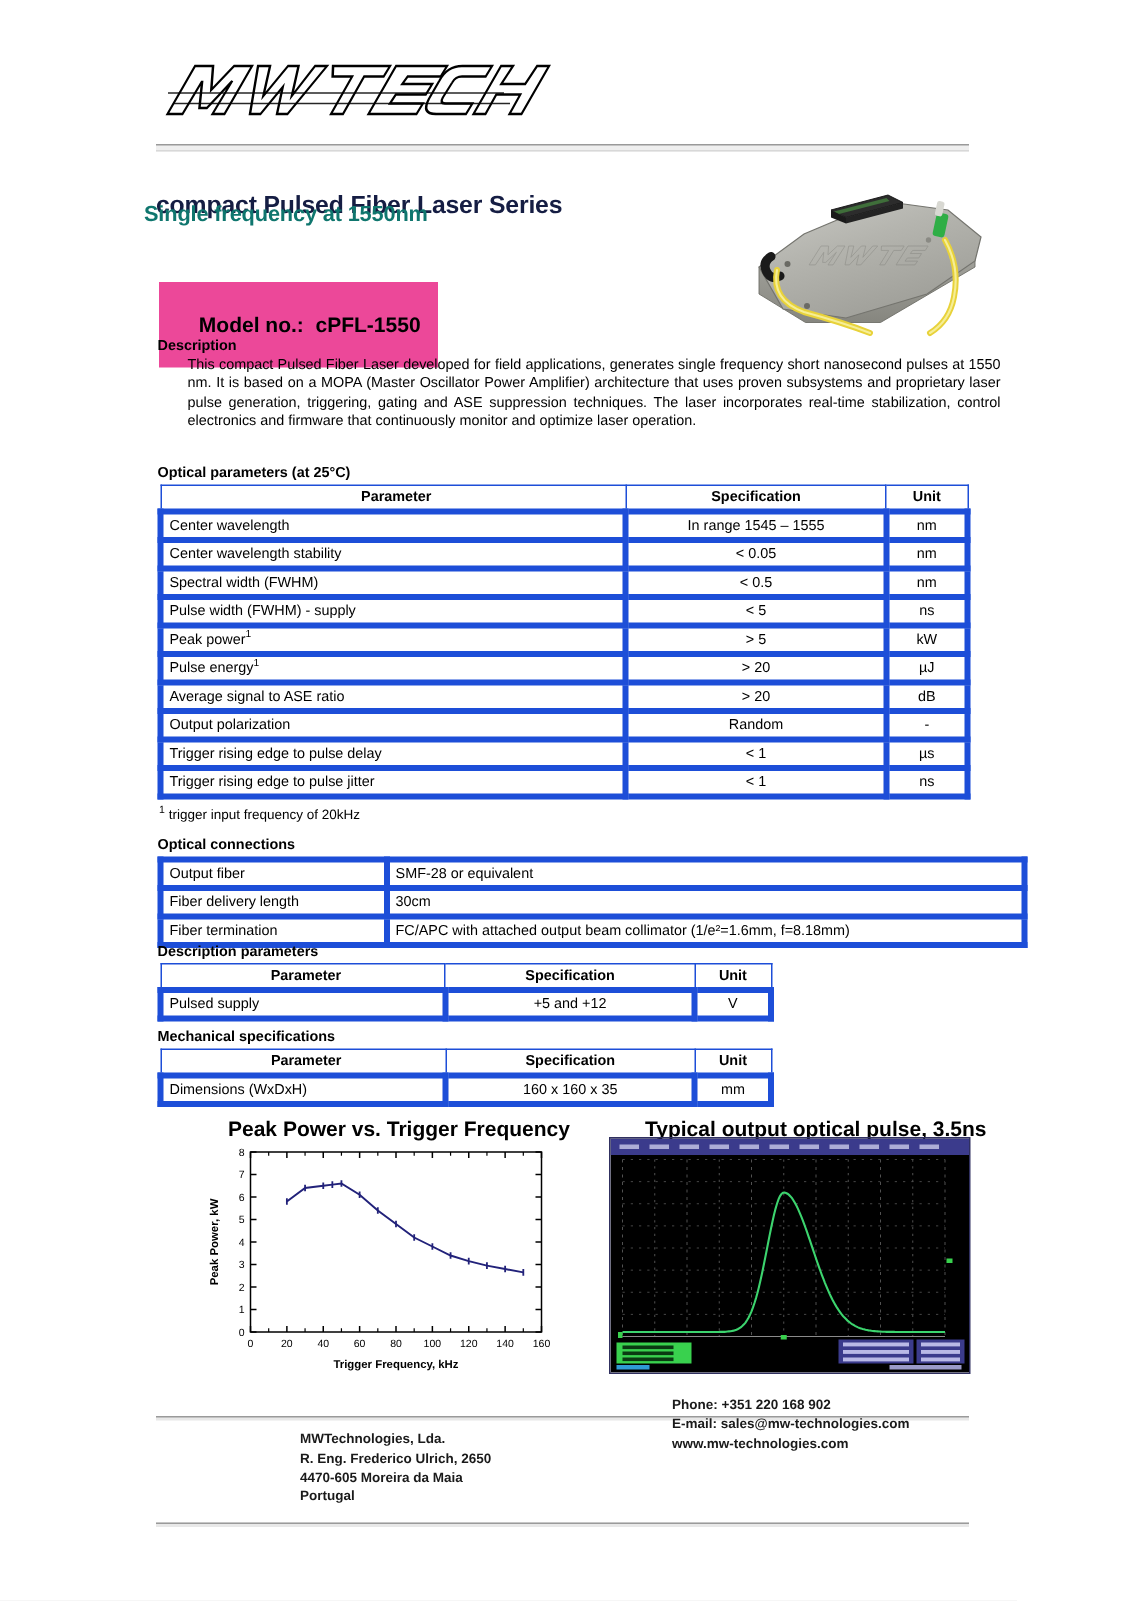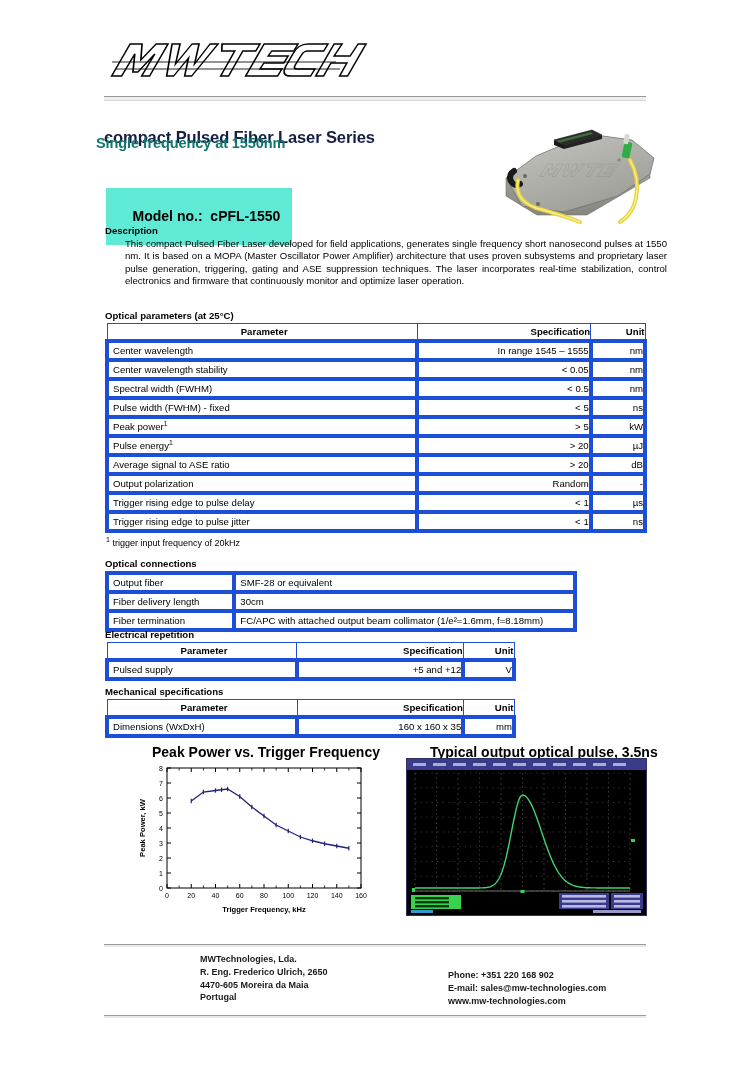--- a/index.html
+++ b/index.html
@@ -16,45 +16,45 @@
   .logo-svg{display:block;}
   .hr-top{position:absolute;left:104px;top:96px;width:542px;height:3px;
           border-top:1px solid #9a9a9a;border-bottom:1px solid #d8d8d8;background:#efefef;}
 
   
   .title1{position:absolute;left:104px;top:113px;font-size:16.5px;font-weight:bold;
           color:#151d43;letter-spacing:-0.1px;margin-top:15px;}
   .title2{position:absolute;left:96px;top:135px;font-size:14.5px;font-weight:bold;
           color:#0f766e;letter-spacing:-0.1px;}
 
-  .modelbox{position:absolute;left:106px;top:188px;background:#5eead4;
+  .modelbox{position:absolute;left:106px;top:188px;background:#ec4899;
             padding:4px 12px 5px 11px;font-size:14px;font-weight:bold;color:#000;
             white-space:pre;}
 
   
   .photo{position:absolute;left:492px;top:116px;width:176px;height:112px;}
 
   
   .sec-h{position:absolute;font-size:9.6px;font-weight:bold;color:#000;}
   .desc{position:absolute;left:105px;top:238px;width:542px;font-size:9.6px;
         line-height:12.4px;text-align:justify;color:#000;margin-left:20px;}
 
   
   table{border-collapse:collapse;position:absolute;font-size:9.6px;color:#000;}
   table td,table th{border:4px solid #1d4ed8;padding:1px 0 1px 4px;
                     line-height:13px;height:13px;vertical-align:middle;}
   thead th{font-weight:bold;border-width:1.6px;}
-  .ctr{text-align:right;padding-left:0;}
+  .ctr{text-align:center;padding-left:0;}
 
   #tbl-optical{left:105px;top:323px;width:542px;}
   #tbl-optical .c1{width:315px;}
   #tbl-optical .c2{width:175px;}
   #tbl-optical .c3{width:52px;}
 
-  #tbl-conn{left:105px;top:571px;width:472px;}
+  #tbl-conn{left:105px;top:571px;width:580px;}
   #tbl-conn .c1{width:138px;}
   #tbl-conn .c2{width:404px;}
 
   #tbl-elec{left:105px;top:642px;width:411px;}
   #tbl-elec .c1{width:192px;}
   #tbl-elec .c2{width:170px;}
   #tbl-elec .c3{width:49px;}
 
   #tbl-mech{left:105px;top:699px;width:411px;}
   #tbl-mech .c1{width:192px;}
@@ -74,21 +74,21 @@
   .scope{position:absolute;left:406px;top:758px;width:241px;height:158px;
          border:1px solid #303060;box-sizing:border-box;}
 
   
   .hr-bot{position:absolute;left:104px;top:944px;width:542px;height:2px;
           border-top:1px solid #9a9a9a;background:#e8e8e8;}
   .hr-bot2{position:absolute;left:104px;top:1015px;width:542px;height:2px;
            border-top:1px solid #9a9a9a;background:#e8e8e8;}
   .foot-l{position:absolute;left:200px;top:953px;font-size:9px;font-weight:bold;
           line-height:12.8px;color:#1a1a1a;}
-  .foot-r{position:absolute;left:448px;top:969px;font-size:9px;font-weight:bold;
+  .foot-r{position:absolute;left:448px;top:930px;font-size:9px;font-weight:bold;
           line-height:12.8px;color:#1a1a1a;}
 </style>
 </head>
 <body>
 
 <div class="page">
 <div class="inner">
 
   <div class="logo-wrap">
     <svg class="logo-svg" width="300" height="44" viewBox="0 0 300 44">
@@ -194,21 +194,21 @@
             <td class="c1">Center wavelength stability</td>
             <td class="c2 ctr">&lt; 0.05</td>
             <td class="c3 ctr">nm</td>
           </tr>
           <tr>
             <td class="c1">Spectral width (FWHM)</td>
             <td class="c2 ctr">&lt; 0.5</td>
             <td class="c3 ctr">nm</td>
           </tr>
           <tr>
-            <td class="c1">Pulse width (FWHM) - fixed</td>
+            <td class="c1">Pulse width (FWHM) - supply</td>
             <td class="c2 ctr">&lt; 5</td>
             <td class="c3 ctr">ns</td>
           </tr>
           <tr>
             <td class="c1">Peak power<sup>1</sup></td>
             <td class="c2 ctr">&gt; 5</td>
             <td class="c3 ctr">kW</td>
           </tr>
           <tr>
             <td class="c1">Pulse energy<sup>1</sup></td>
@@ -253,21 +253,21 @@
             <td class="c1">Fiber delivery length</td>
             <td class="c2">30cm</td>
           </tr>
           <tr>
             <td class="c1">Fiber termination</td>
             <td class="c2">FC/APC with attached output beam collimator (1/e²=1.6mm, f=8.18mm)</td>
           </tr>
         </tbody>
   </table>
 
-  <div class="sec-h" style="left:105px;top:629px;">Electrical repetition</div>
+  <div class="sec-h" style="left:105px;top:629px;">Description parameters</div>
   <table id="tbl-elec">
     <thead>
       <tr>
         <th class="c1">Parameter</th>
         <th class="c2 ctr">Specification</th>
         <th class="c3 ctr">Unit</th>
       </tr>
     </thead>
     <tbody>
           <tr>

